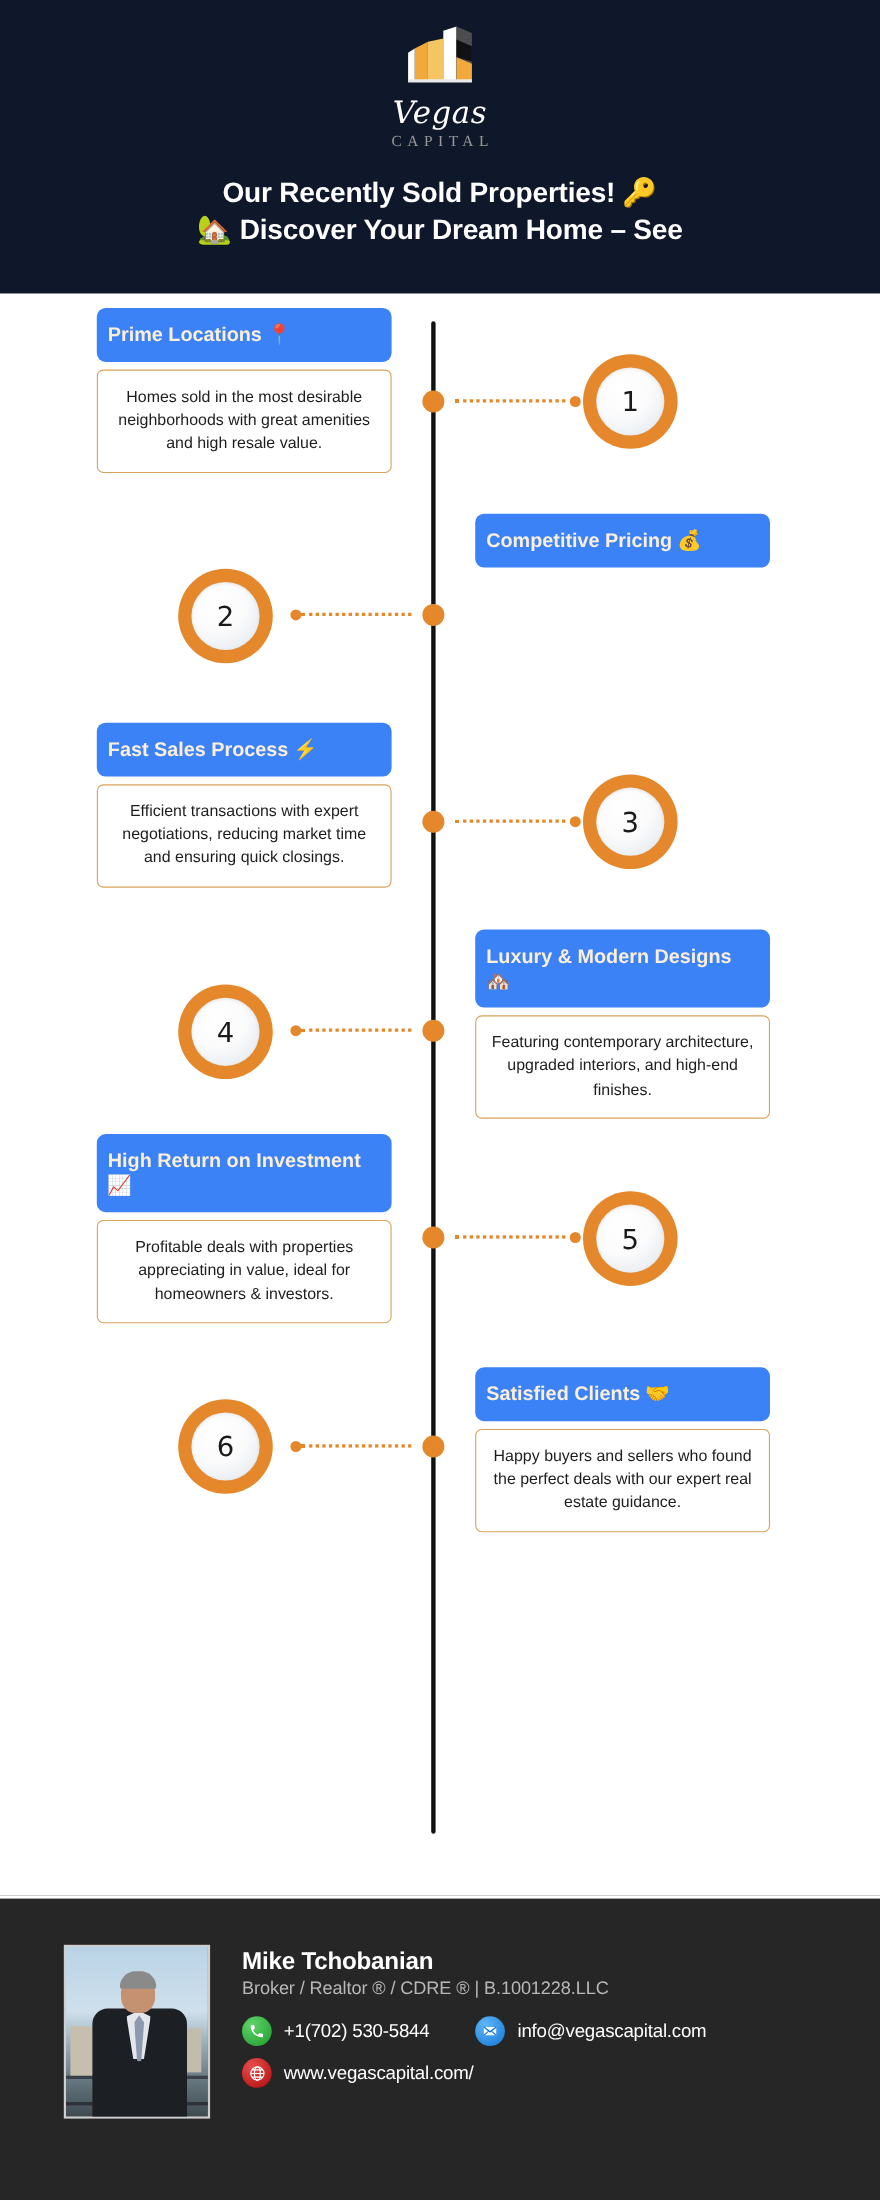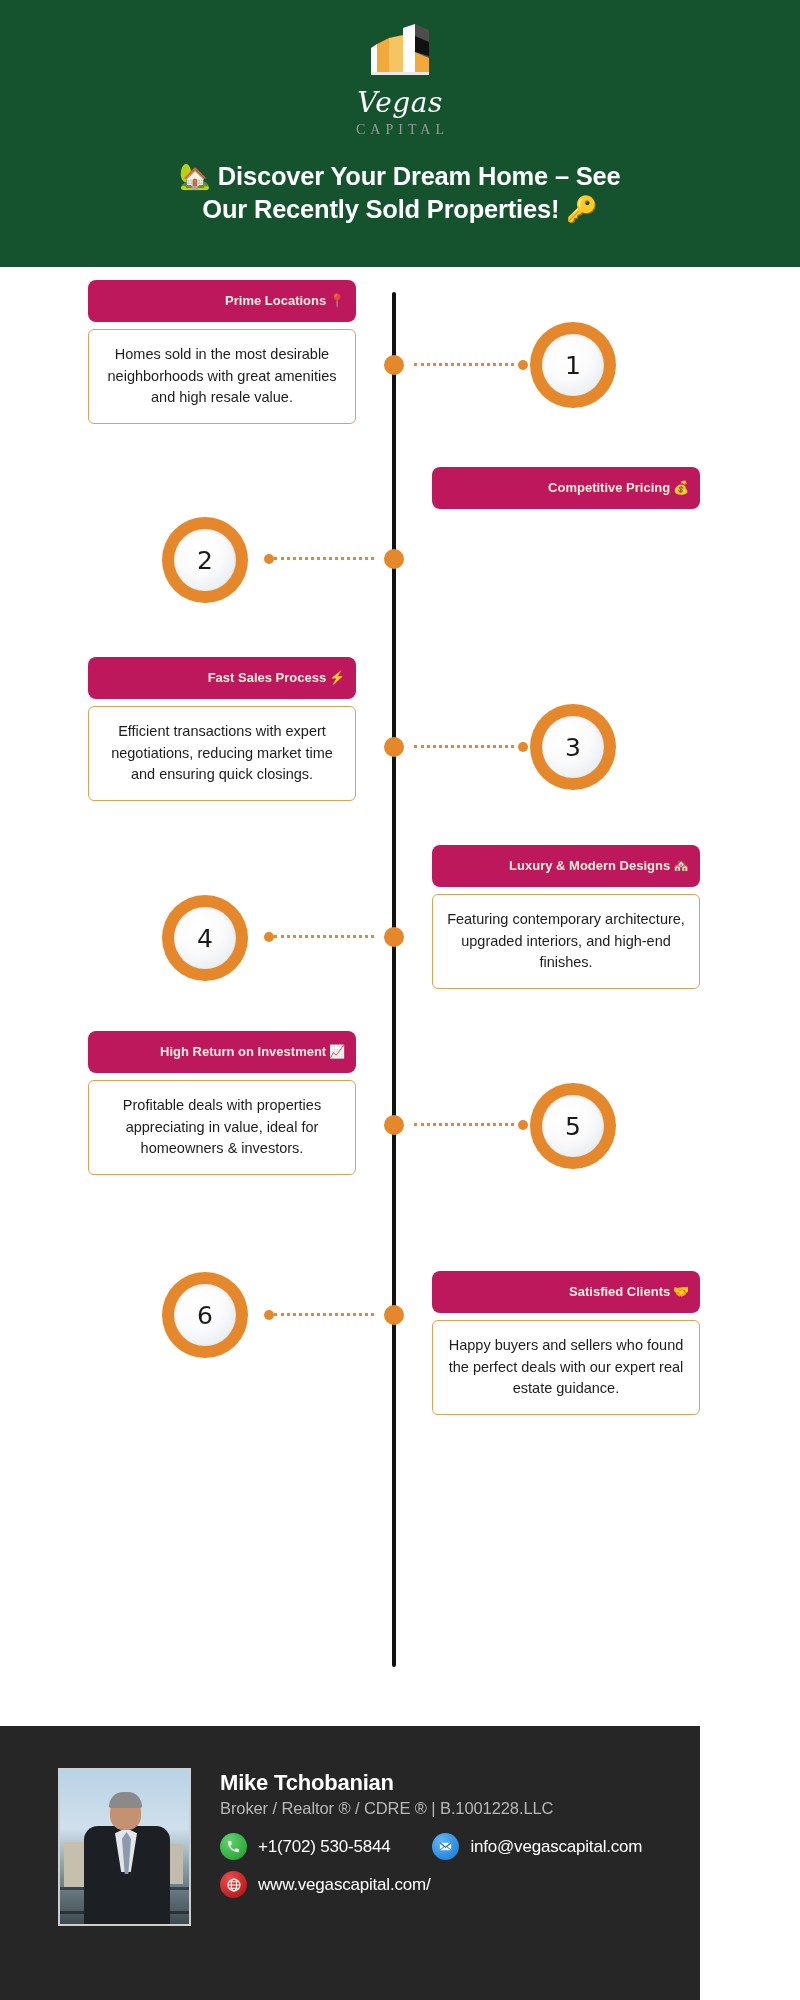--- a/index.html
+++ b/index.html
@@ -8,21 +8,21 @@
     width: 800px;
     height: 2000px;
     font-family: "Liberation Sans", sans-serif;
     background: #ffffff;
     overflow: hidden;
     position: relative;
   }
 
   
   .header {
-    background: #14532d;
+    background: #0f172a;
     height: 267px;
     width: 800px;
     padding-top: 22px;
     text-align: center;
     position: relative;
   }
 
   .logo-wrap {
     width: 110px;
     margin: 0 auto;
@@ -92,25 +92,25 @@
 
   
   .card {
     position: absolute;
     width: 268px;
   }
   .card.left  { left: 88px; }
   .card.right { left: 432px; }
 
   .card-title {
-    background: #be185d;
+    background: #3b82f6;
     color: #FCEFD9;
-    font-size: 13px;
+    font-size: 18px;
     font-weight: bold;
-    text-align: right;
+    text-align: left;
     border-radius: 8px;
     padding: 13px 10px;
     line-height: 1.25;
     box-shadow: 0 0 0 3px rgba(255,255,255,0.9);
   }
 
   .card-body {
     border: 1px solid #D9A25A;
     border-radius: 6px;
     background: #ffffff;
@@ -177,21 +177,21 @@
     background: #E5882B;
   }
   .tip-dot.right { left: 518px; }
   .tip-dot.left  { left: 264px; }
 
   
   .footer {
     position: absolute;
     left: 0;
     top: 1723px;
-    width: 700px;
+    width: 800px;
     height: 277px;
     background: #262626;
     border-top: 3px solid #ffffff;
     padding: 42px 0 16px 58px;
     display: flex;
     gap: 29px;
   }
 
   .agent-photo {
     width: 133px;
@@ -282,22 +282,22 @@
         <polygon points="56,14 70,20 70,34 56,30" fill="#111111"></polygon>
         <polygon points="56,30 70,36 70,52 56,52" fill="#f2a93b"></polygon>
         <polygon points="12,50 70,50 70,53 12,53" fill="#e9e9e9"></polygon>
       </svg>
     </div>
     <div class="logo-script">Vegas</div>
     <div class="logo-sub">CAPITAL</div>
   </div>
 
   <div class="headline">
+    <div>Our Recently Sold Properties! 🔑</div>
     <div>🏡 Discover Your Dream Home – See</div>
-    <div>Our Recently Sold Properties! 🔑</div>
   </div>
 </div>
 
 <div class="timeline">
   <div class="spine"></div>
   <div id="rows">
       <div class="row" style="top: 0px;">
         <div class="card left" style="top: 13px;">
           <div class="card-title">Prime Locations 📍</div>
           <div class="card-body">Homes sold in the most desirable neighborhoods with great amenities and high resale value.</div>
@@ -350,21 +350,21 @@
           <div class="card-body">Profitable deals with properties appreciating in value, ideal for homeowners &amp; investors.</div>
         </div>
         <div class="medallion right" style="top: 816px;">
           <div class="medallion-inner">5</div>
         </div>
         <div class="spine-dot" style="top: 848px;"></div>
         <div class="dots to-right" style="top: 856px;"></div>
         <div class="tip-dot right" style="top: 853px;"></div>
       </div>
       <div class="row" style="top: 0px;">
-        <div class="card right" style="top: 1004px;">
+        <div class="card right" style="top: 976px;">
           <div class="card-title">Satisfied Clients 🤝</div>
           <div class="card-body">Happy buyers and sellers who found the perfect deals with our expert real estate guidance.</div>
         </div>
         <div class="medallion left" style="top: 1005px;">
           <div class="medallion-inner">6</div>
         </div>
         <div class="spine-dot" style="top: 1038px;"></div>
         <div class="dots to-left" style="top: 1046px;"></div>
         <div class="tip-dot left" style="top: 1043px;"></div>
       </div>

